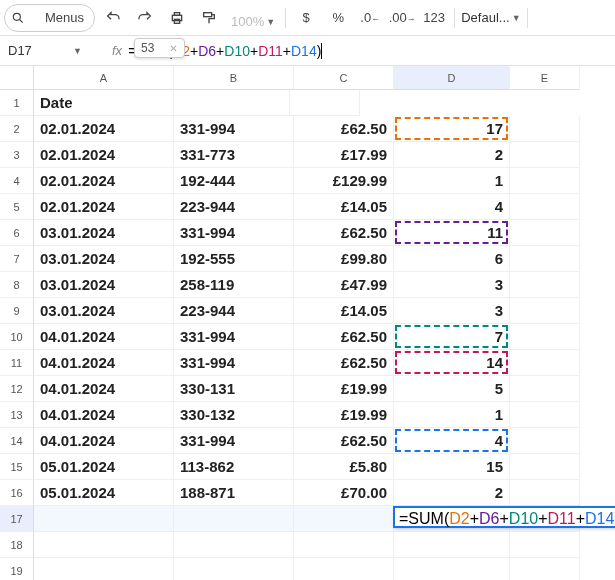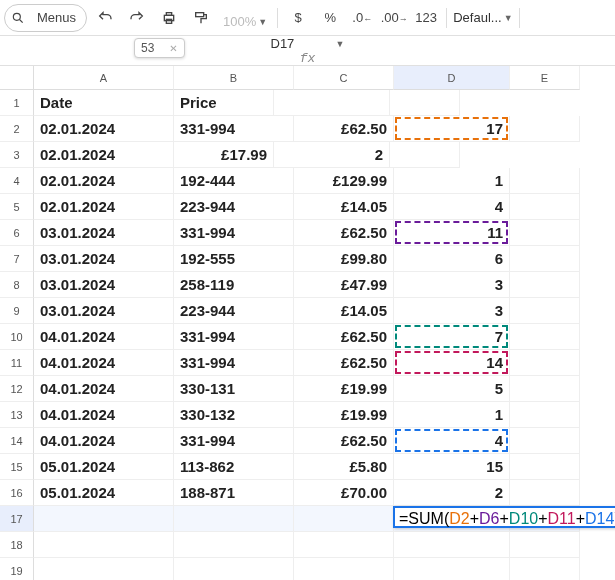--- a/index.html
+++ b/index.html
@@ -29,21 +29,21 @@
     min-width: 28px;
     border-radius: 4px;
     cursor: pointer;
     font-size: 13px;
     color: #444;
   }
   .tbtn.menus {
     border: 1px solid #ccc;
     border-radius: 14px;
     padding: 0 10px 0 6px;
-    gap: 12px;
+    gap: 20px;
     font-weight: 500;
     justify-content: space-between;
   }
   .tsep { width: 1px; height: 20px; background: #ddd; margin: 0 2px; }
   .zoom { color: #bbb; font-size: 13px; padding: 0 4px; margin-top: 8px; }
   .caret { font-size: 9px; margin-left: 2px; color: #666; }
   .font-sel { color: #333; }
   .tooltip {
     position: absolute;
     top: 38px;
@@ -58,32 +58,31 @@
     display: flex;
     align-items: center;
     gap: 15px;
   }
   .tooltip .tx { font-size: 10px; color: #aaa; cursor: pointer; }
   .namebox-row {
     display: flex;
     align-items: center;
     height: 30px;
     border-bottom: 1px solid #e0e0e0;
-    flex-direction: column;
   }
   .namebox {
     width: 90px;
     padding: 0 8px;
     display: flex;
     align-items: center;
     justify-content: space-between;
     font-size: 13px;
     color: #333;
   }
-  .fx { color: #888; font-style: italic; font-family: Liberation Mono, monospace; padding: 0 6px; }
+  .fx { color: #888; font-style: italic; font-family: Liberation Sans, sans-serif; padding: 0 6px; margin-left: 16px; }
   .formula-bar {
     flex: 1;
     font-size: 14px;
     font-family: Arial;
     display: flex;
     align-items: center;
     gap: 0;
     white-space: pre;
   }
   .formula-bar .fn { color: #000; }
@@ -279,33 +278,33 @@
     <div class="colheads" id="colheads">
         <div class="ch cA">A</div>
         <div class="ch cB">B</div>
         <div class="ch cC">C</div>
         <div class="ch cD sel">D</div>
         <div class="ch cE">E</div>
       </div>
     <div id="databody" style="position:relative">
         <div class="datarow">
           <div class="cell cA">Date</div>
-          <div class="cell cC">Price</div>
           <div class="cell cD colD"></div>
           <div class="cell cE"></div>
         </div>
         <div class="datarow">
           <div class="cell cA">02.01.2024</div>
           <div class="cell cB">331-994</div>
           <div class="cell cC num">£62.50</div>
           <div class="cell cD colD num">17<div class="dashbox db1"></div></div>
           <div class="cell cE"></div>
         </div>
         <div class="datarow">
           <div class="cell cA">02.01.2024</div>
+          <div class="cell cB">331-773</div>
           <div class="cell cC num">£17.99</div>
           <div class="cell cD colD num">2</div>
           <div class="cell cE"></div>
         </div>
         <div class="datarow">
           <div class="cell cA">02.01.2024</div>
           <div class="cell cB">192-444</div>
           <div class="cell cC num">£129.99</div>
           <div class="cell cD colD num">1</div>
           <div class="cell cE"></div>

